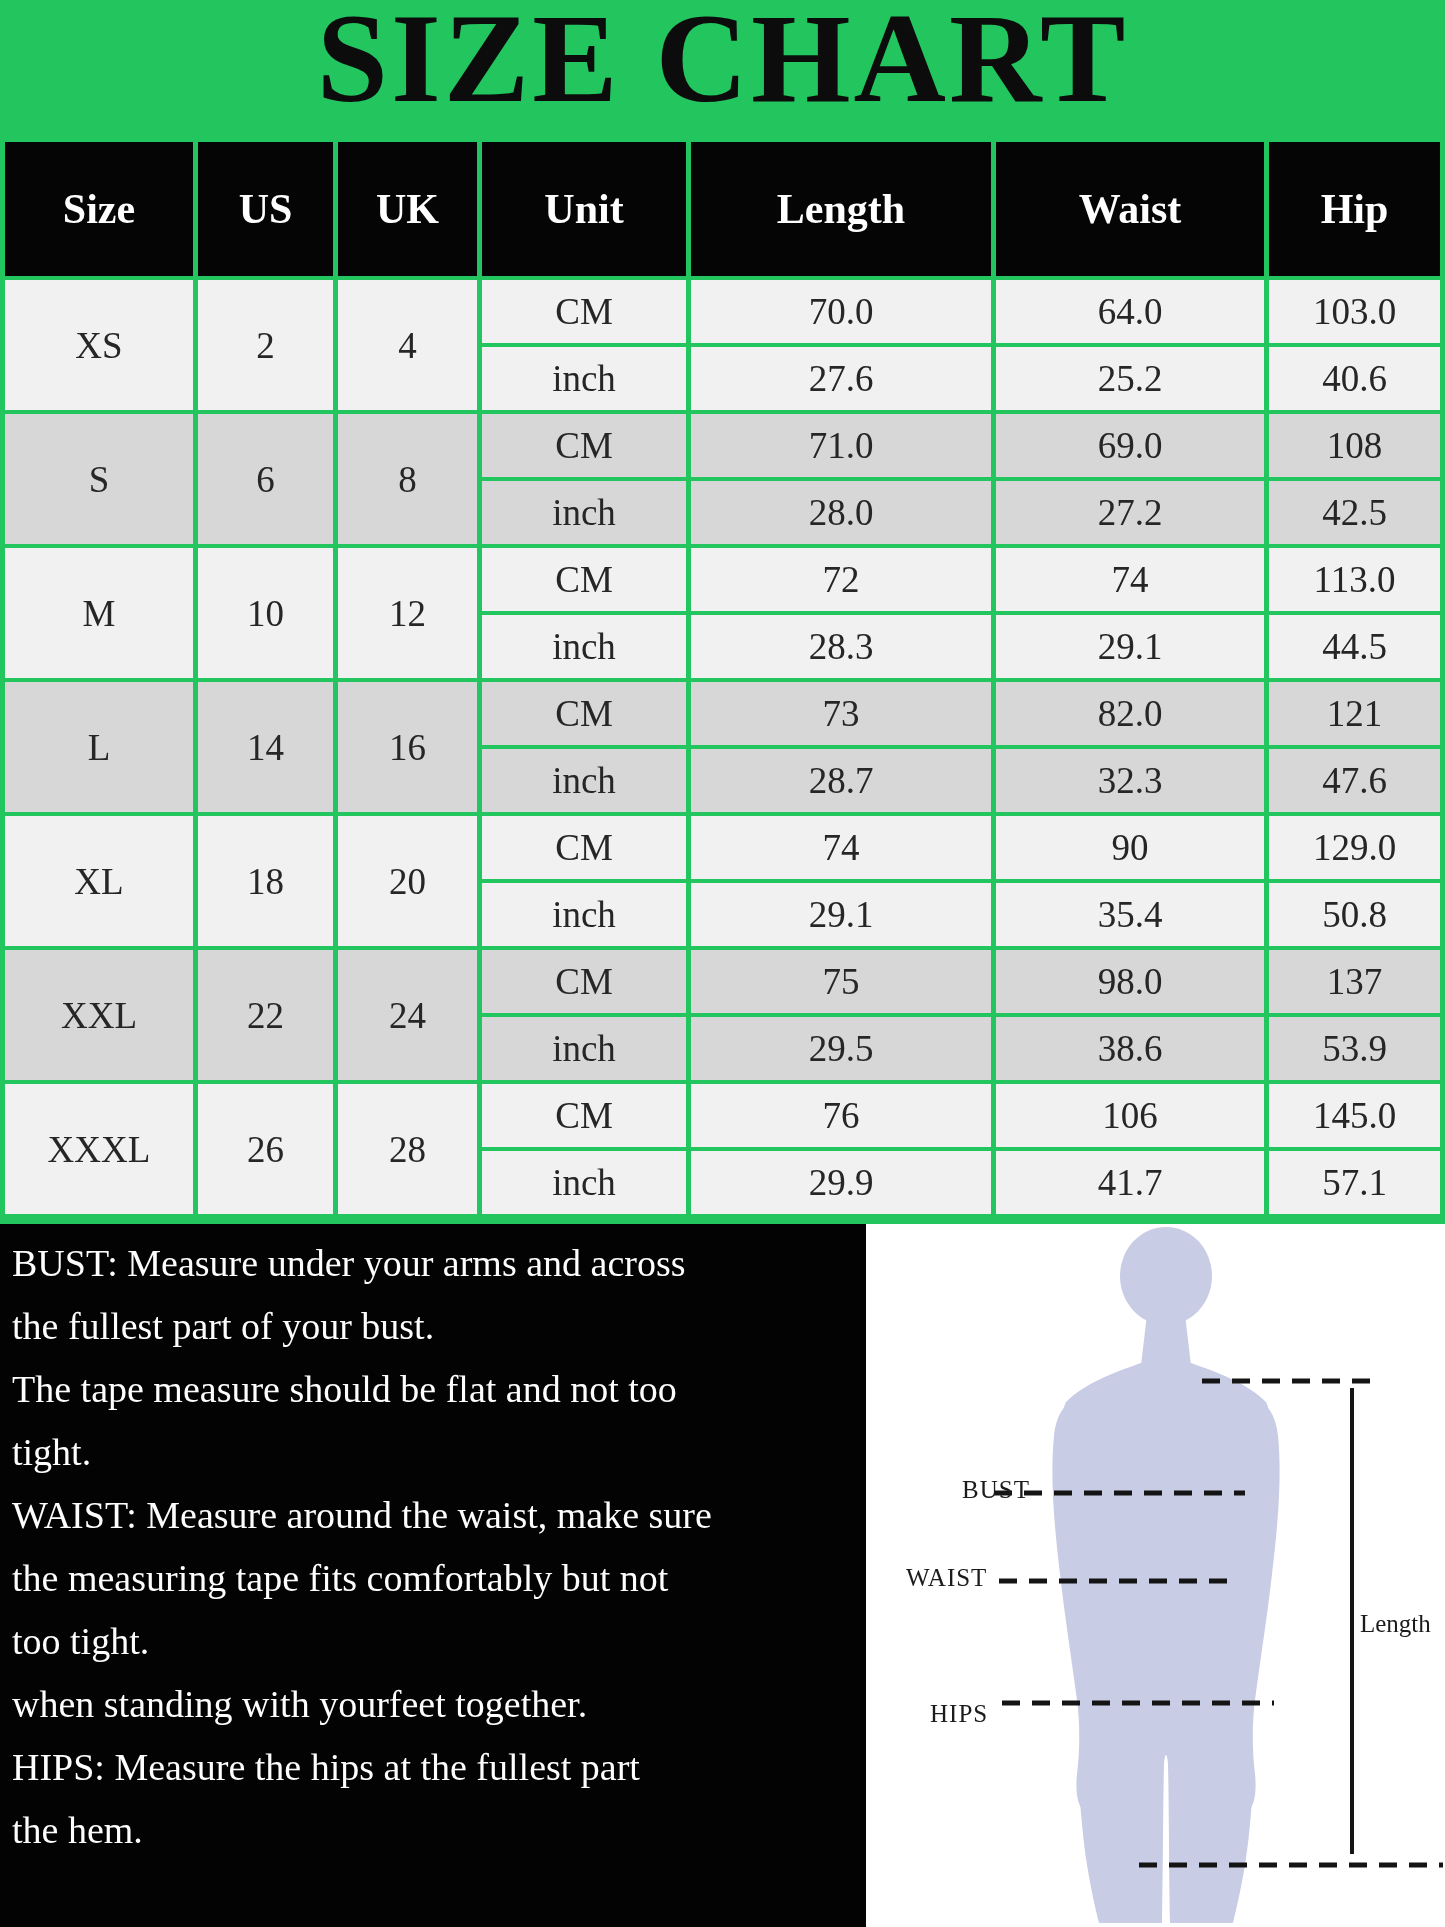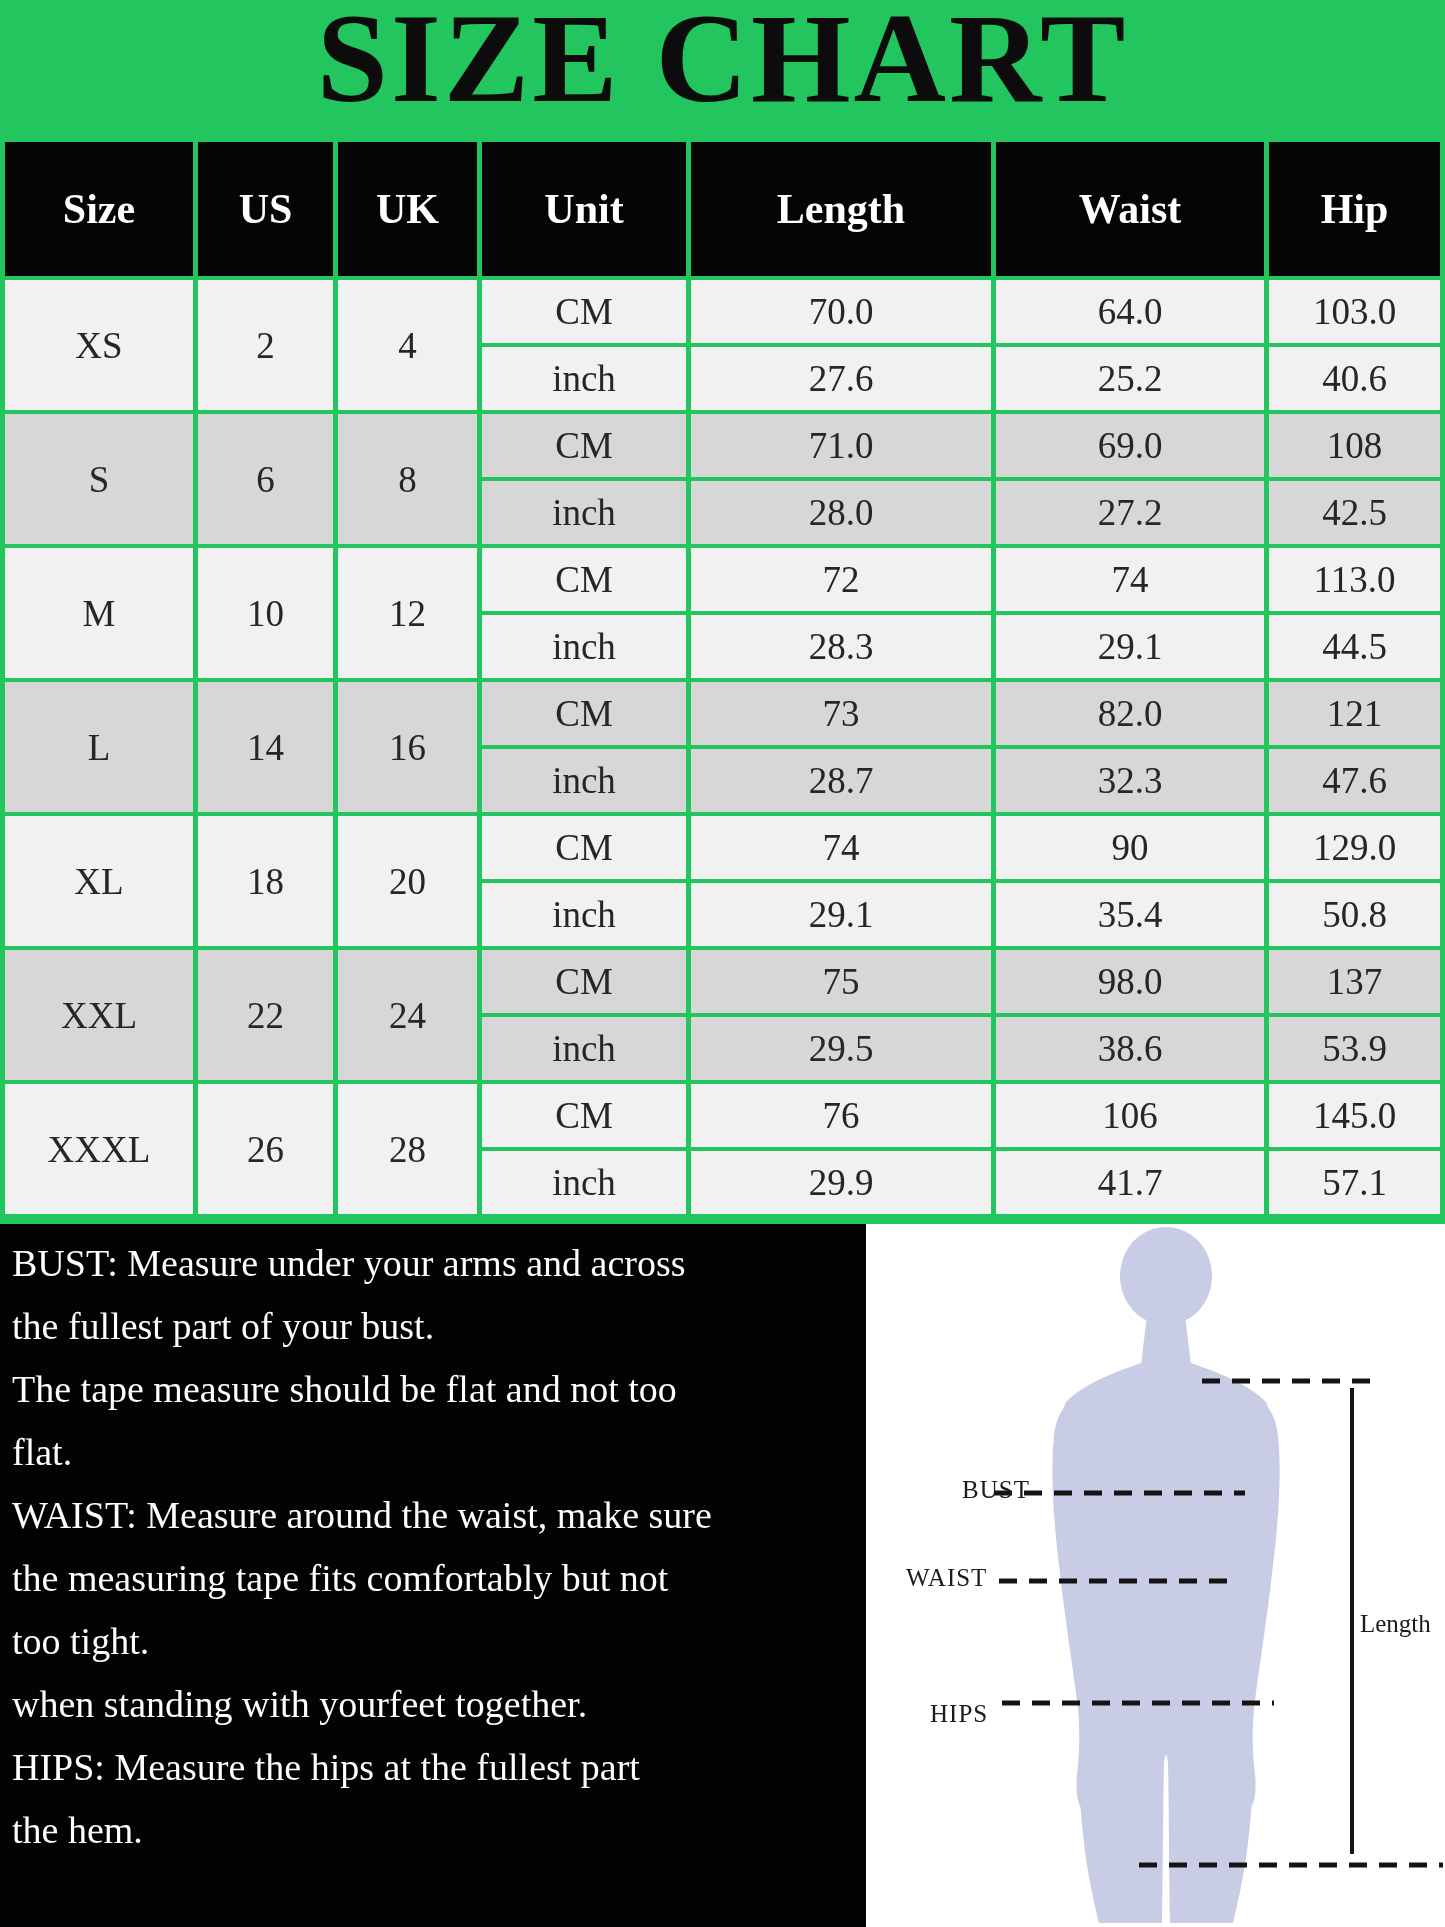--- a/index.html
+++ b/index.html
@@ -206,21 +206,21 @@
       </tr>
     </tbody>
   </table>
 
   <div class="bottom">
 
     <div class="instructions">
       <div class="instr-line">BUST: Measure under your arms and across</div>
       <div class="instr-line">the fullest part of your bust.</div>
       <div class="instr-line">The tape measure should be flat and not too</div>
-      <div class="instr-line">flat.</div>
+      <div class="instr-line">tight.</div>
       <div class="instr-line">WAIST: Measure around the waist, make sure</div>
       <div class="instr-line">the measuring tape fits comfortably but not</div>
       <div class="instr-line">too tight.</div>
       <div class="instr-line">when standing with yourfeet together.</div>
       <div class="instr-line">HIPS: Measure the hips at the fullest part</div>
       <div class="instr-line">the hem.</div>
     </div>
 
     <div class="figure">
       <svg width="579" height="703" viewBox="0 0 579 703">

